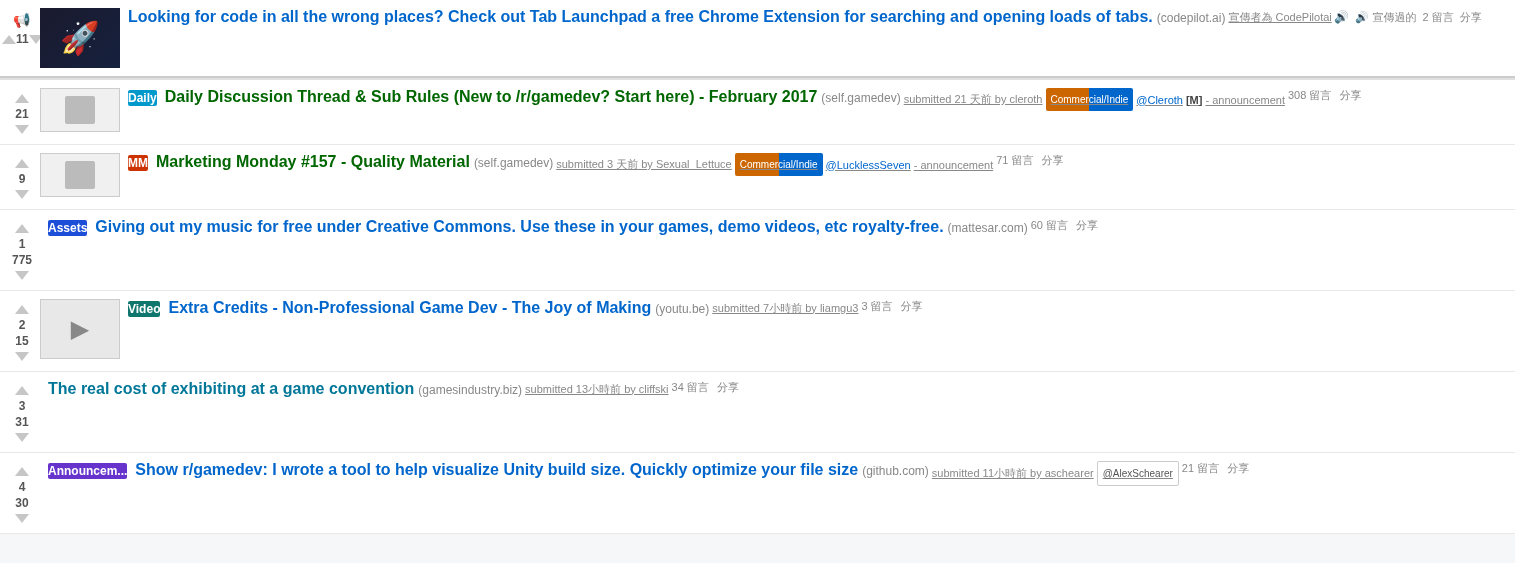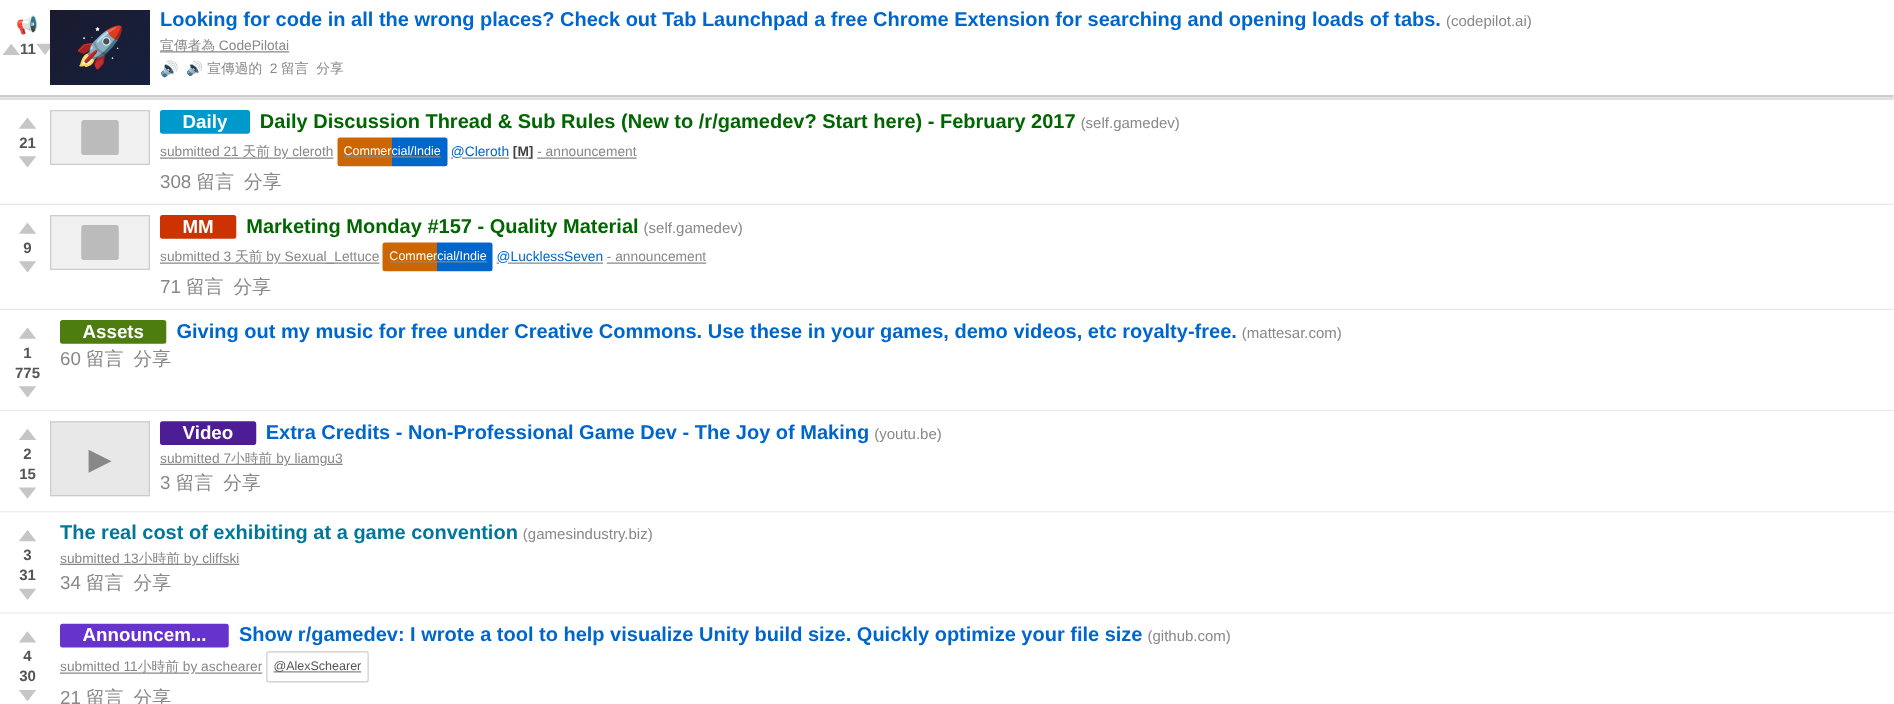--- a/index.html
+++ b/index.html
@@ -94,42 +94,42 @@
       position: relative;
     }
     .thumbnail-video::after {
       content: '▶';
       font-size: 24px;
       color: #888;
     }
     .content-section {
       flex: 1;
       display: flex;
-      flex-direction: column;
+      flex-direction: row;
       gap: 3px;
     }
     .post-title-row {
       display: flex;
       align-items: baseline;
       flex-wrap: wrap;
       gap: 4px;
     }
     .post-tag {
       display: inline-block;
-      padding: 1px 18px;
+      padding: 1px 0;
       border-radius: 2px;
-      font-size: 15px;
+      font-size: 12px;
       font-weight: bold;
       color: #fff;
       margin-right: 4px;
     }
     .tag-daily { background: #0099cc; }
     .tag-mm { background: #cc3300; }
-    .tag-assets { background: #4d7c0f; }
-    .tag-video { background: #4c1d95; }
+    .tag-assets { background: #1d4ed8; }
+    .tag-video { background: #0f766e; }
     .tag-announce { background: #6633cc; }
     .post-title-link {
       font-size: 16px;
       font-weight: bold;
       color: #0066cc;
       text-decoration: none;
       cursor: pointer;
     }
     .post-title-link.dark-green { color: #006600; }
     .post-title-link.blue { color: #0066cc; }
@@ -160,21 +160,21 @@
       background: linear-gradient(90deg, #cc6600 50%, #0066cc 50%);
       color: #fff;
       border: none;
     }
     .mod-tag {
       font-size: 11px;
       color: #444;
       font-weight: bold;
     }
     .action-links {
-      font-size: 15px;
+      font-size: 11px;
       color: #888;
       display: flex;
       gap: 8px;
     }
     .action-link {
       cursor: pointer;
       color: #888;
     }
     .sponsored-bar {
       display: flex;

